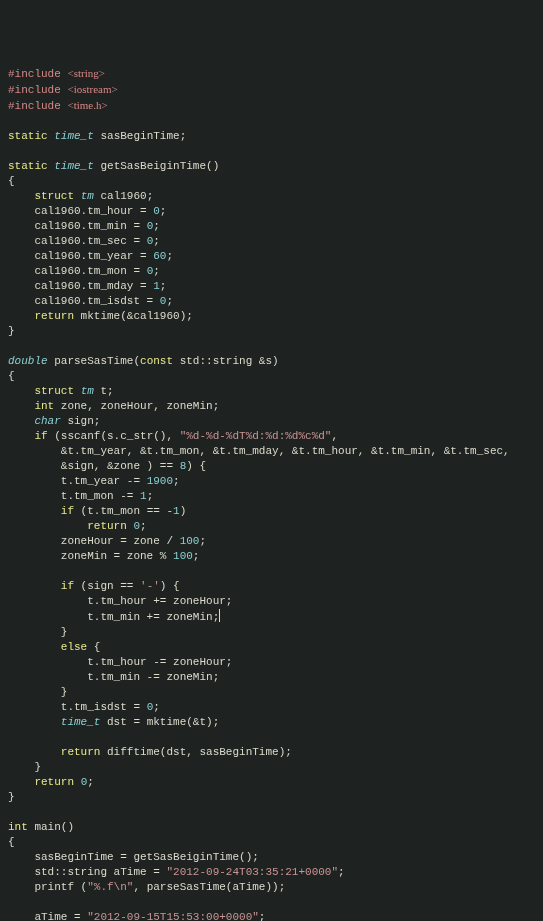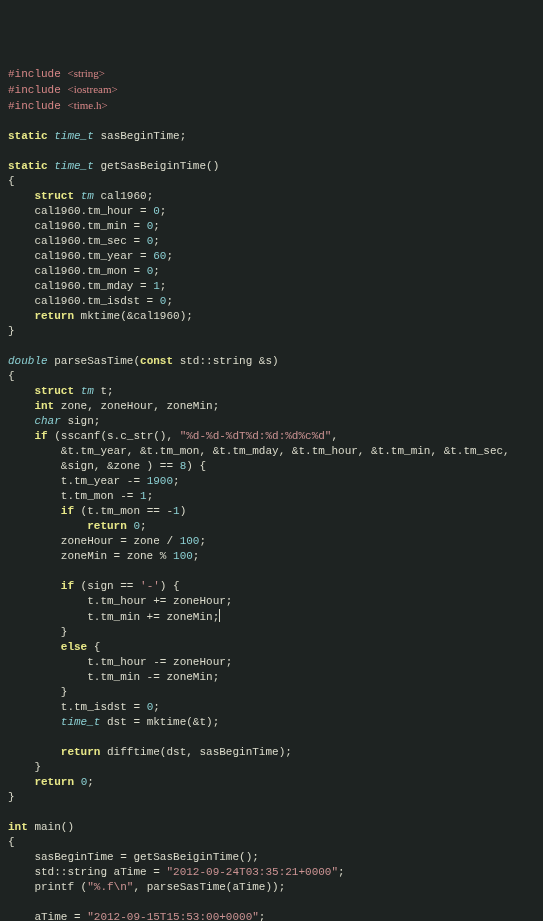--- a/index.html
+++ b/index.html
@@ -12,21 +12,21 @@
     width: 543px;
     height: 921px;
     padding: 6px 8px;
     white-space: pre;
     overflow: hidden;
     position: relative;
   }
   .line { display: block; }
   .preproc  { color: #d78787; text-align: center; }
   .angleinc { color: #d78787; font-family: Liberation Serif, serif; }
-  .kw       { color: #e8e888; font-weight: bold; } 
+  .kw       { color: #e8e888; font-weight: normal; } 
   .type     { color: #8cd0d3; font-style: italic; }
   .id       { color: #dcdccc; }
   .num      { color: #8cd0d3; }
   .str      { color: #cc9393; }
   .brace    { color: #dcdccc; }
   .caret {
     display: inline-block;
     width: 1px;
     height: 13px;
     background: #dcdccc;

